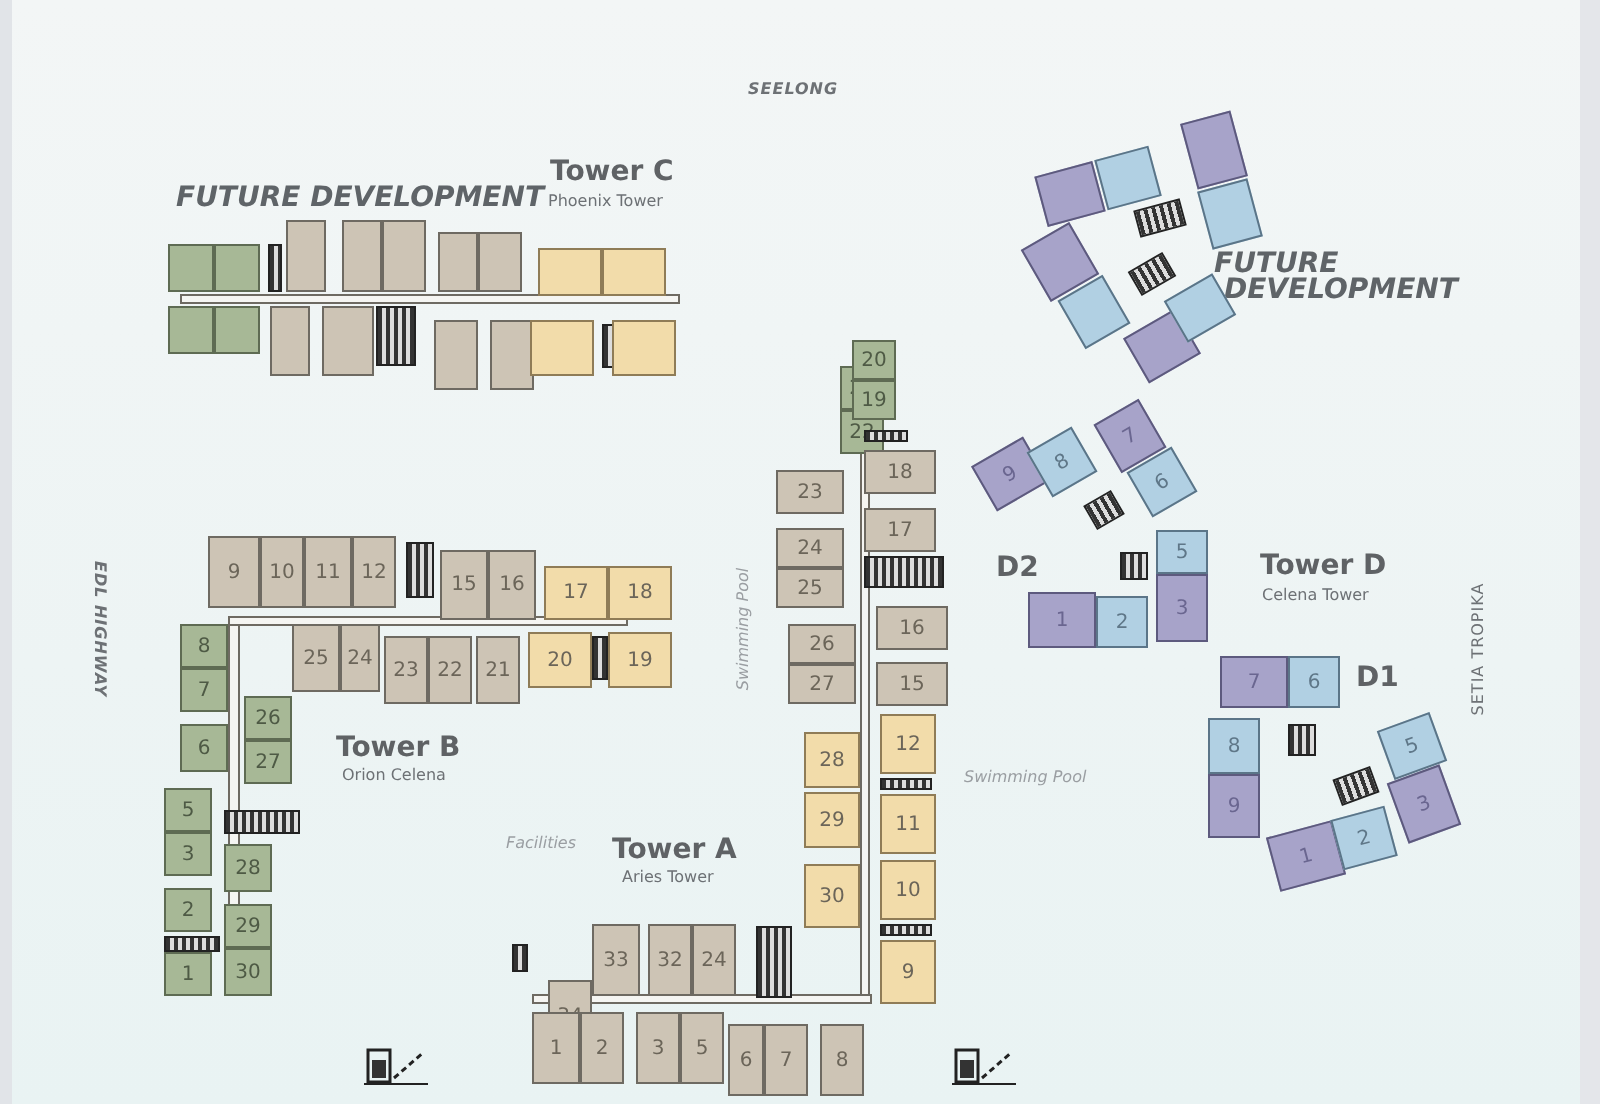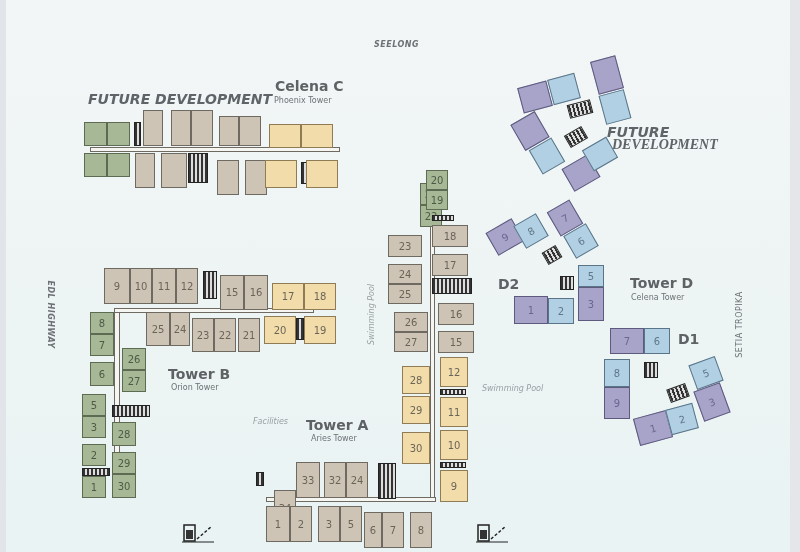--- a/index.html
+++ b/index.html
@@ -33,29 +33,29 @@
 
 <div id="leftbar"></div>
 <div id="map">
 
   <div class="lbl road" style="left:368px;top:40px;">SEELONG</div>
   <div class="lbl road" style="left:10px;top:310px;transform:rotate(90deg);">EDL HIGHWAY</div>
   <div class="lbl road" style="left:700px;top:320px;transform:rotate(-90deg);font-style:normal;font-weight:normal;">SETIA TROPIKA</div>
 
   <div class="lbl fd" style="left:82px;top:91px;">FUTURE DEVELOPMENT</div>
   <div class="lbl fd" style="left:601px;top:124px;">FUTURE</div>
-  <div class="lbl fd" style="left:606px;top:137px;font-family:Liberation Serif, serif;">DEVELOPMENT</div>
+  <div class="lbl fd" style="left:606px;top:137px;">DEVELOPMENT</div>
   <div class="lbl ital" style="left:247px;top:399px;margin-top:18px;">Facilities</div>
   <div class="lbl ital" style="left:335px;top:310px;transform:rotate(-90deg);">Swimming Pool</div>
   <div class="lbl ital" style="left:476px;top:384px;">Swimming Pool</div>
 
-  <div class="lbl tower" style="left:269px;top:78px;">Celena C</div>
+  <div class="lbl tower" style="left:269px;top:78px;">Tower C</div>
   <div class="lbl sub" style="left:268px;top:96px;">Phoenix Tower</div>
   <div class="lbl tower" style="left:162px;top:366px;">Tower B</div>
-  <div class="lbl sub" style="left:165px;top:383px;">Orion Tower</div>
+  <div class="lbl sub" style="left:165px;top:383px;">Orion Celena</div>
   <div class="lbl tower" style="left:300px;top:417px;">Tower A</div>
   <div class="lbl sub" style="left:305px;top:434px;">Aries Tower</div>
   <div class="lbl tower" style="left:624px;top:275px;">Tower D</div>
   <div class="lbl sub" style="left:625px;top:293px;">Celena Tower</div>
   <div class="lbl tower" style="left:492px;top:276px;">D2</div>
   <div class="lbl tower" style="left:672px;top:331px;">D1</div>
 
   <div class="cor" style="left:84px;top:147px;width:250px;height:5px;"></div>
   <div class="u g" style="left:78px;top:122px;width:23px;height:24px;"></div>
   <div class="u g" style="left:101px;top:122px;width:23px;height:24px;"></div>

